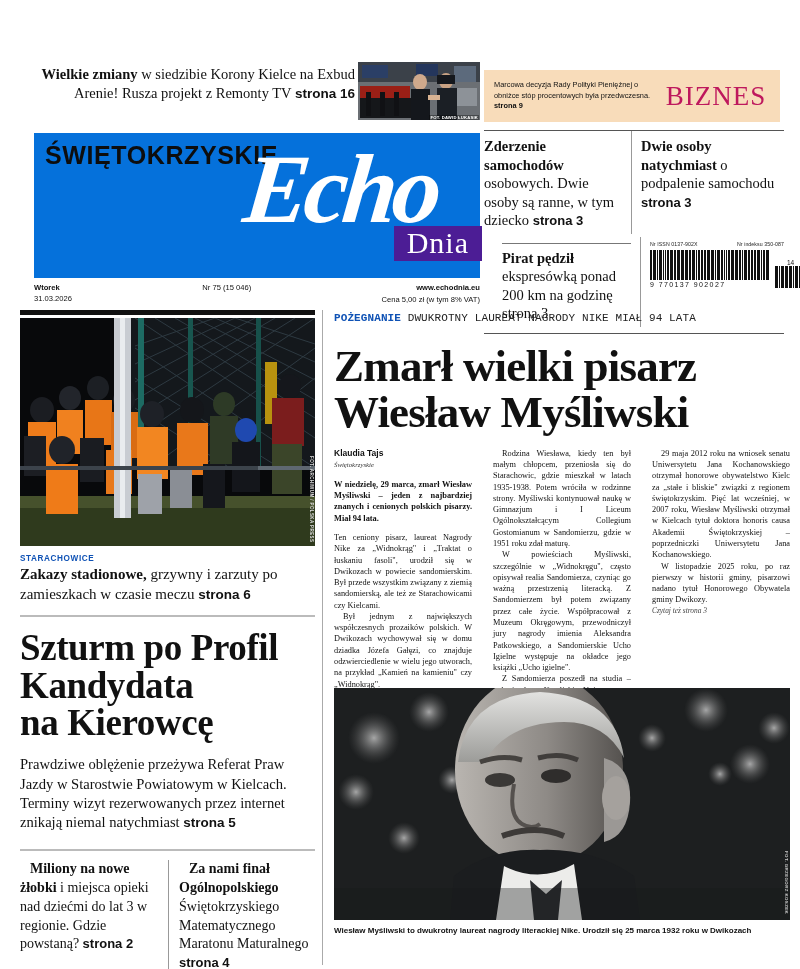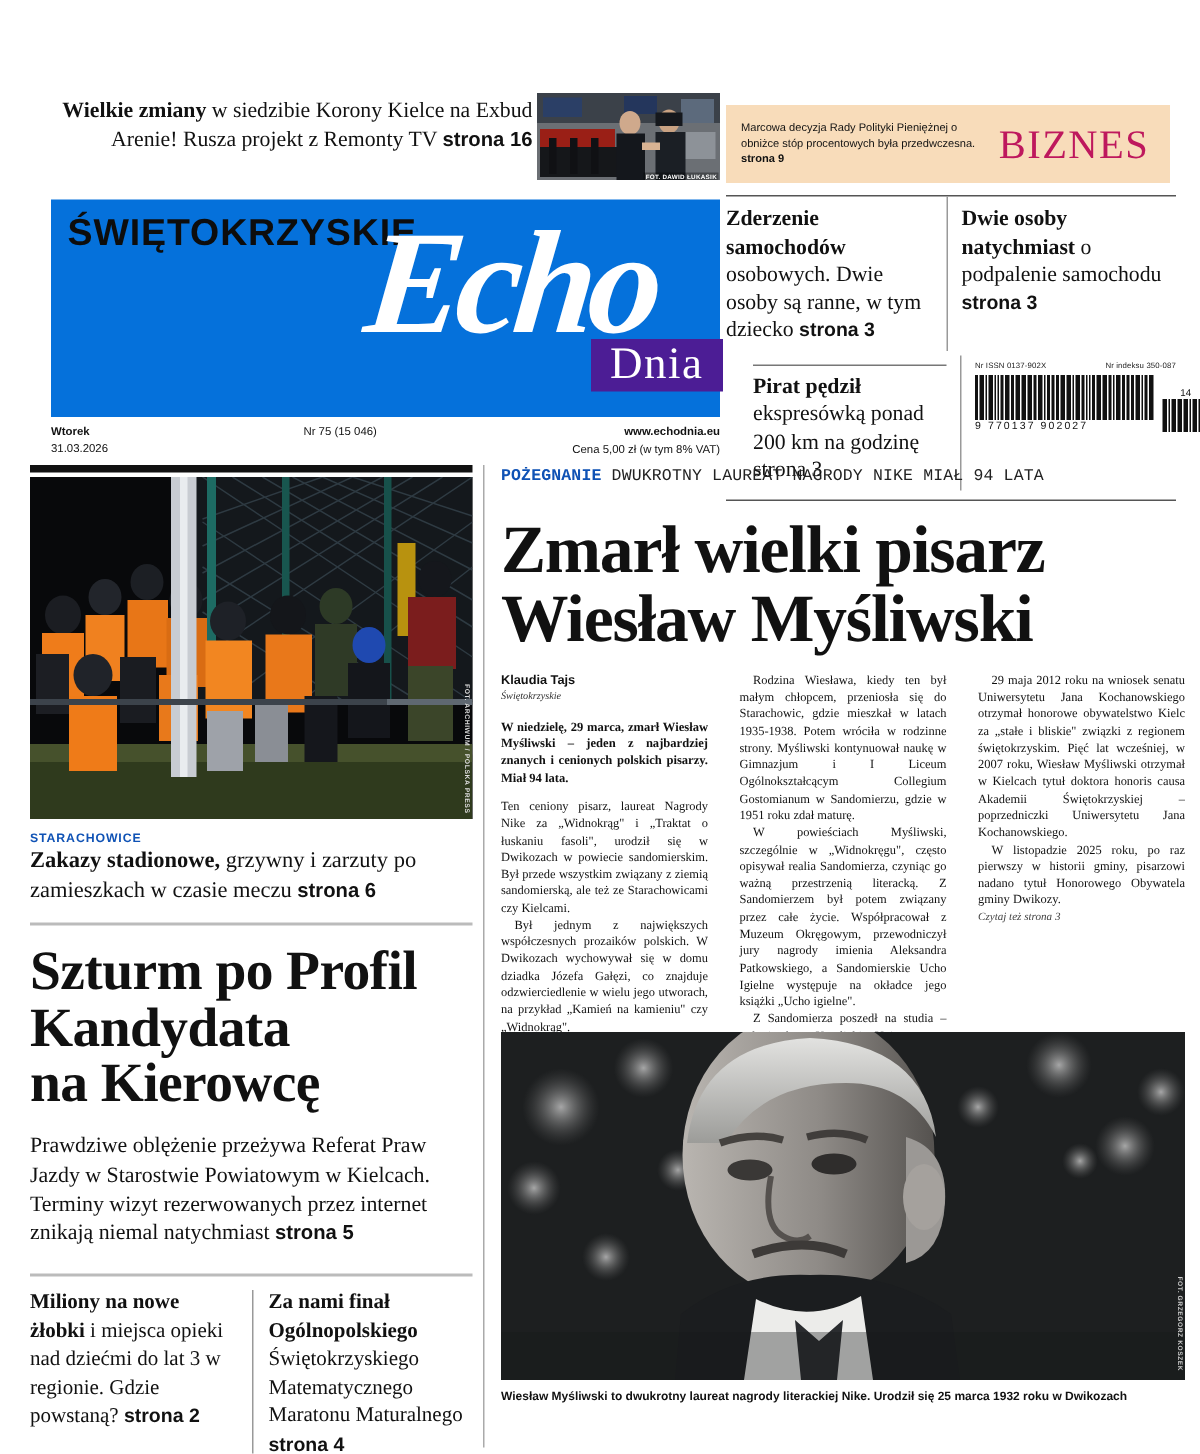--- a/index.html
+++ b/index.html
@@ -150,21 +150,21 @@
     font-size:14.6px; line-height:1.33; margin-top:13px;
   }
   .lead-body .pg { font-family:"Liberation Sans", sans-serif; font-weight:bold; font-size:13.5px; }
 
   .hr-gray2 { height:2px; background:#bbb; margin:16px 0 0 0; }
 
   .two-briefs { display:flex; margin-top:9px; }
   .brief { font-size:14px; line-height:1.35; }
   .brief.a { width:148px; padding-right:10px; }
   .brief.b { width:147px; padding-left:10px; border-left:1px solid #999; }
-  .brief b { font-weight:bold; }
+  .brief b { font-weight:bold;margin-left:10px; }
   .brief .pg { font-family:"Liberation Sans", sans-serif; font-weight:bold; font-size:13px; }
 
   
   .mainstory { position:absolute; left:334px; top:312px; width:456px; }
   .ms-kicker {
     font-family:Liberation Mono, monospace; font-size:11px;
     letter-spacing:.1px; color:#222; margin-bottom:20px;
   }
   .ms-kicker .tag { color:#0f52b5; font-weight:bold; }
   .ms-head {

